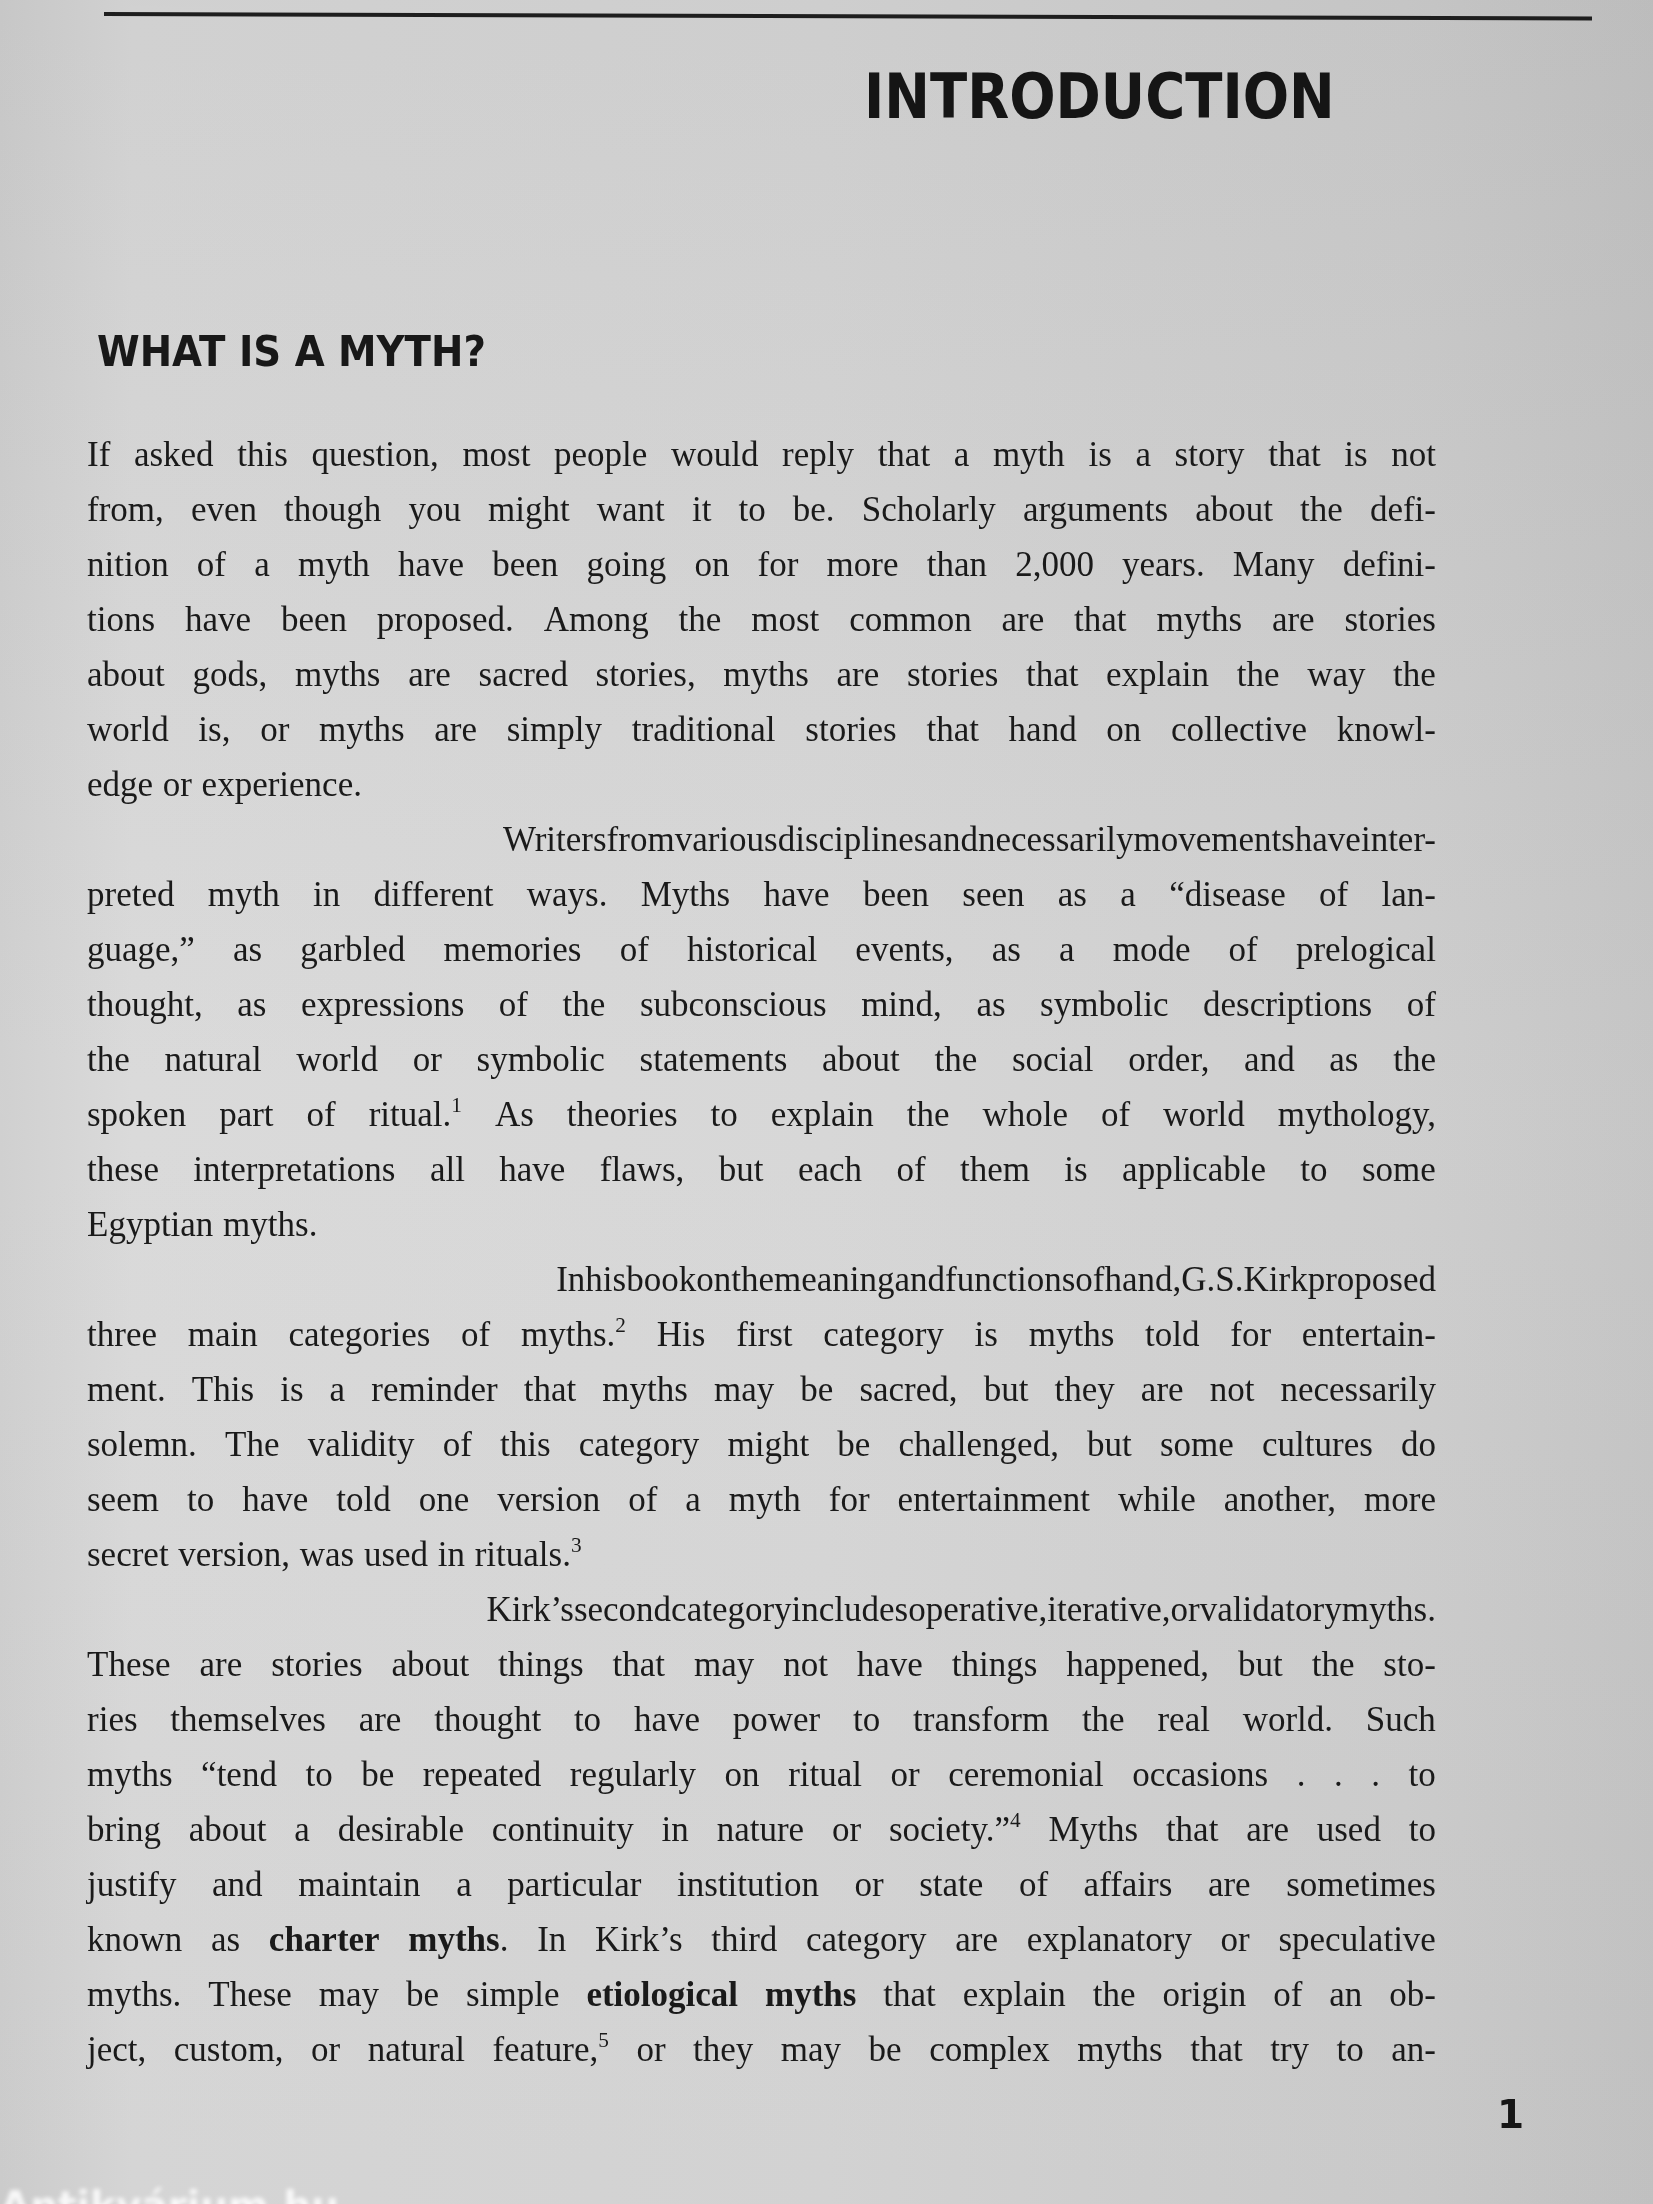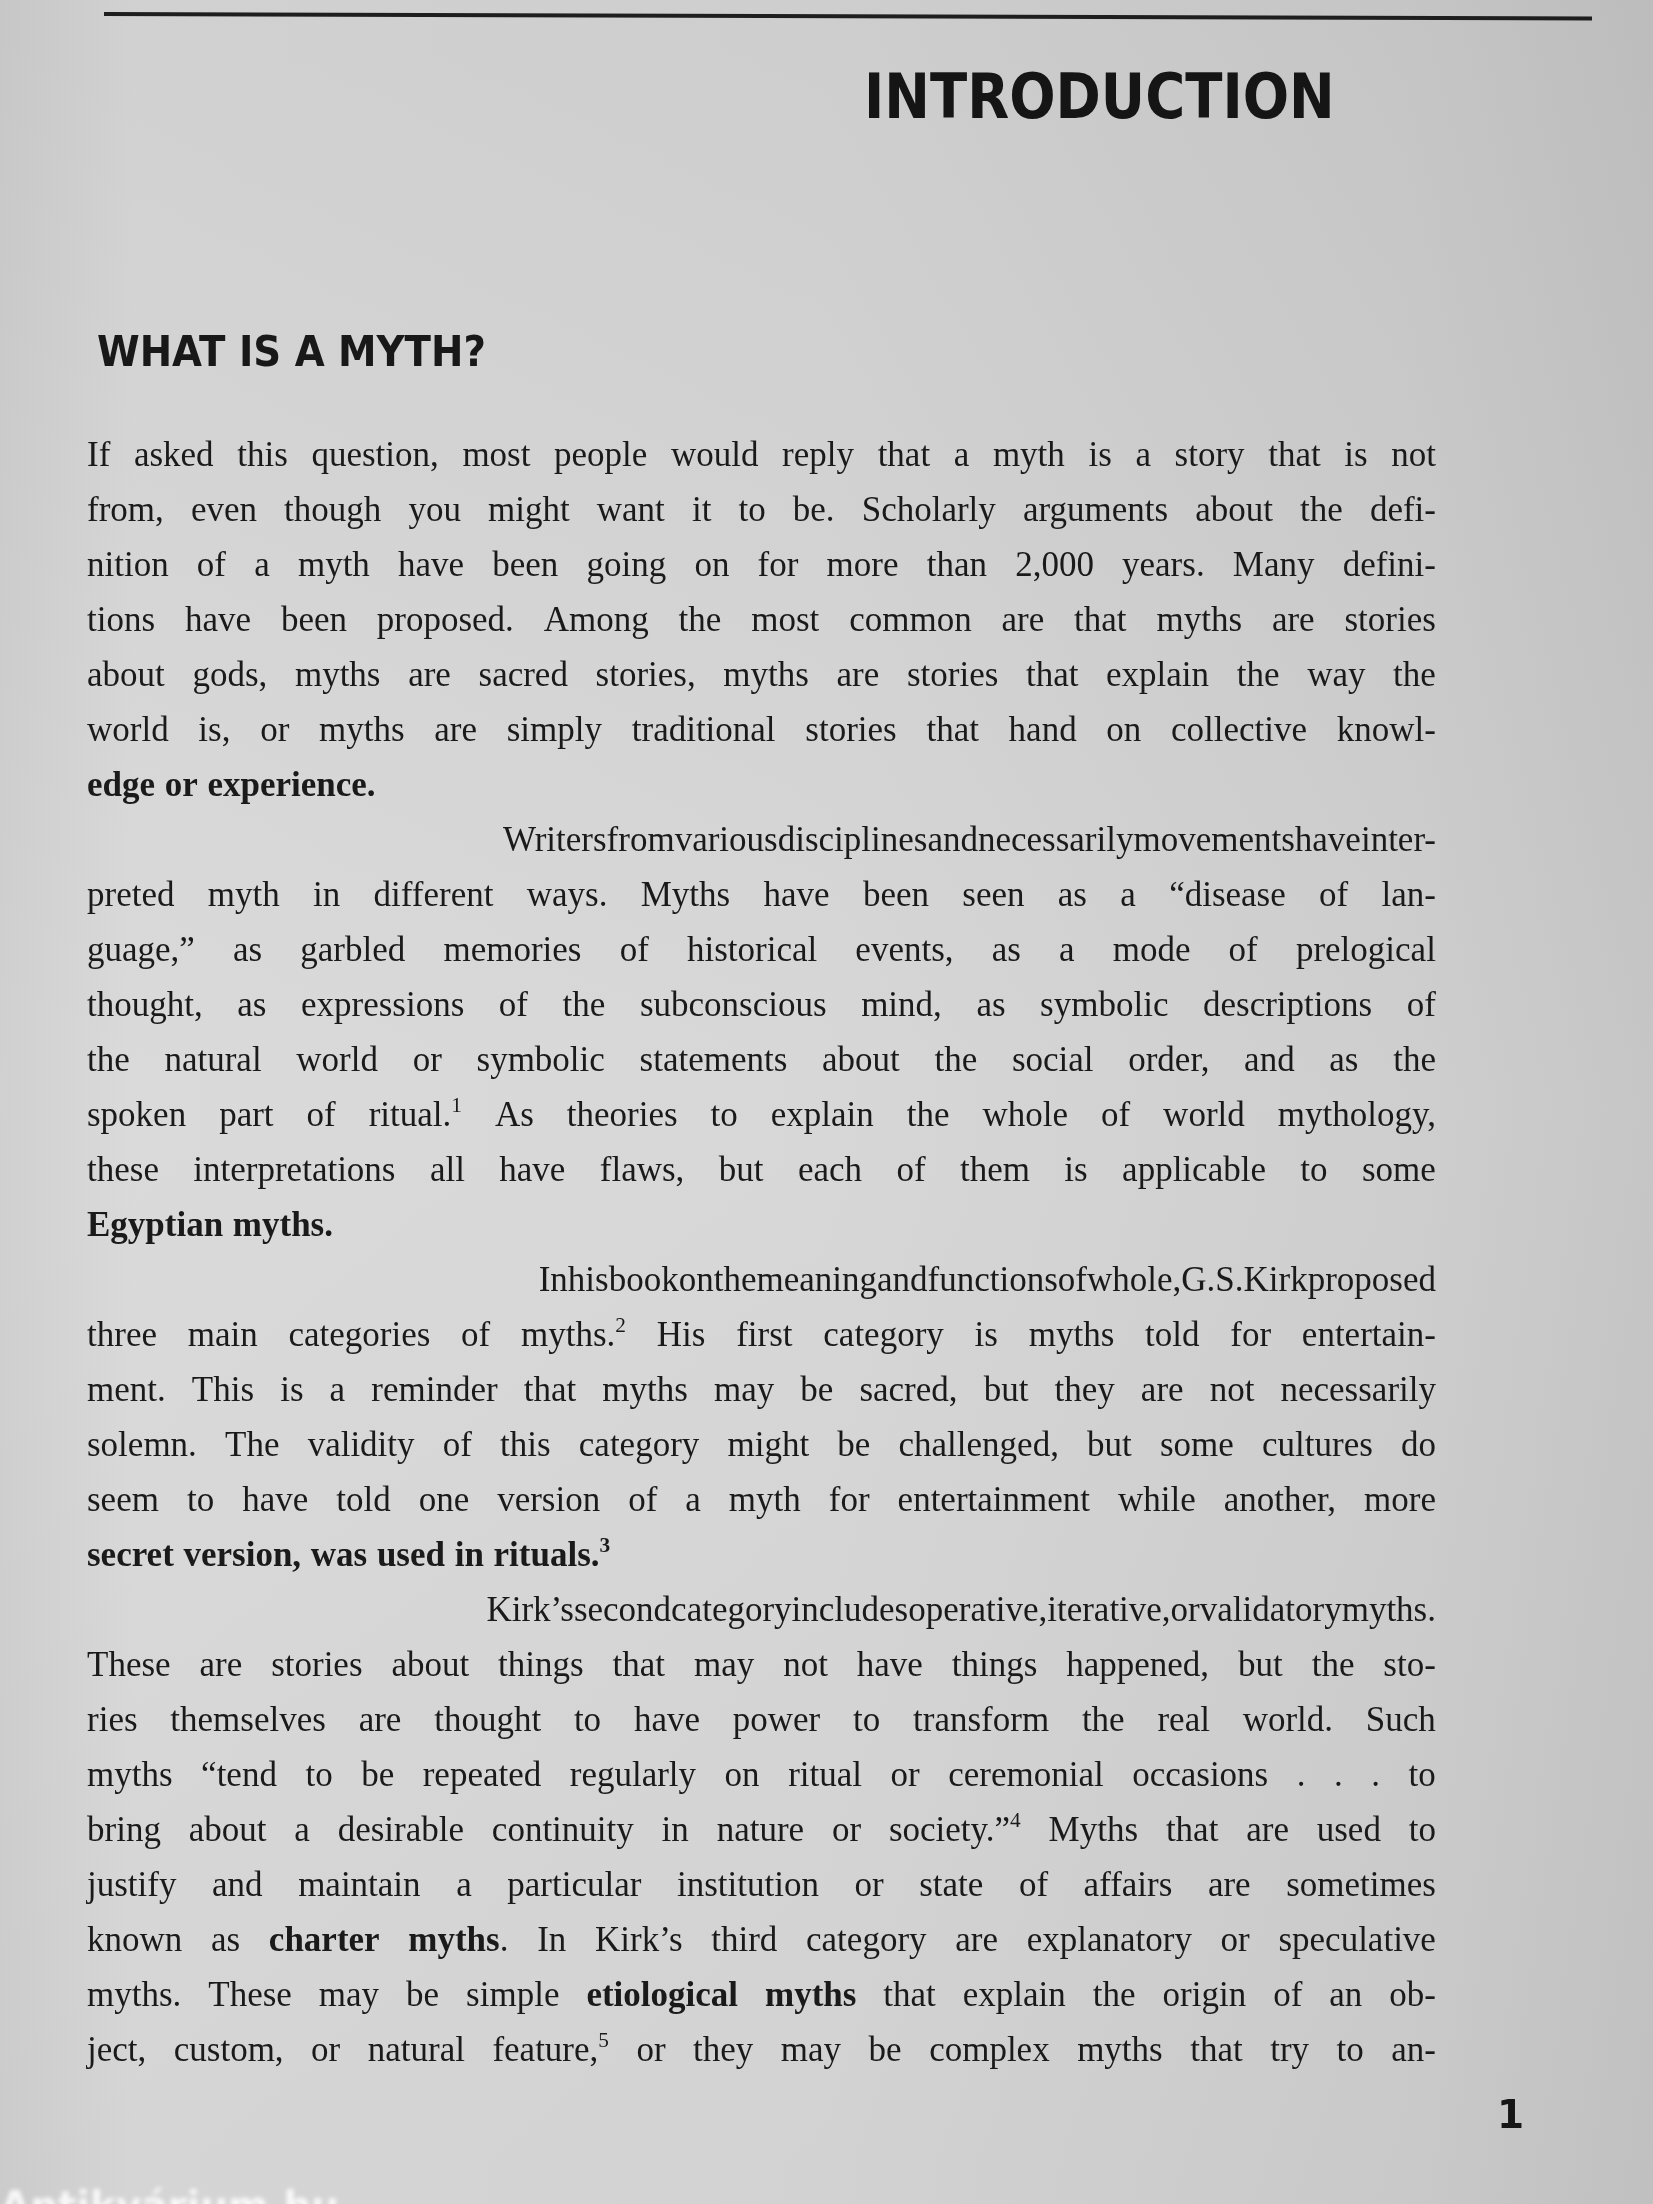--- a/index.html
+++ b/index.html
@@ -55,21 +55,21 @@
     }
     .line {
       height: 55px;
       font-size: 35px;
       line-height: 54px;
       white-space: nowrap;
       display: flex;
       justify-content: space-between;
       word-spacing: 0;
     }
-    .line.last { justify-content: flex-start; font-weight: bold; }
+    .line.last { justify-content: flex-start; }
     .line.last .w { margin-right: 9.7px; }
     .line.indent { padding-left: 68px; justify-content: flex-end; }
     .w { display: inline-block; }
     sup { font-size: 21.3px; vertical-align: 13.6px; line-height: 0; }
     .b { font-weight: bold; }
     .page-number {
       position: absolute;
       left: 1497px; top: 2092px;
       font-family: "DejaVu Sans", "Liberation Sans", sans-serif;
       font-weight: bold;
@@ -313,21 +313,21 @@
       <div class="line indent">
         <span class="w">In</span>
         <span class="w">his</span>
         <span class="w">book</span>
         <span class="w">on</span>
         <span class="w">the</span>
         <span class="w">meaning</span>
         <span class="w">and</span>
         <span class="w">functions</span>
         <span class="w">of</span>
-        <span class="w">whole,</span>
+        <span class="w">hand,</span>
         <span class="w">G.</span>
         <span class="w">S.</span>
         <span class="w">Kirk</span>
         <span class="w">proposed</span>
       </div>
       <div class="line">
         <span class="w">three</span>
         <span class="w">main</span>
         <span class="w">categories</span>
         <span class="w">of</span>

